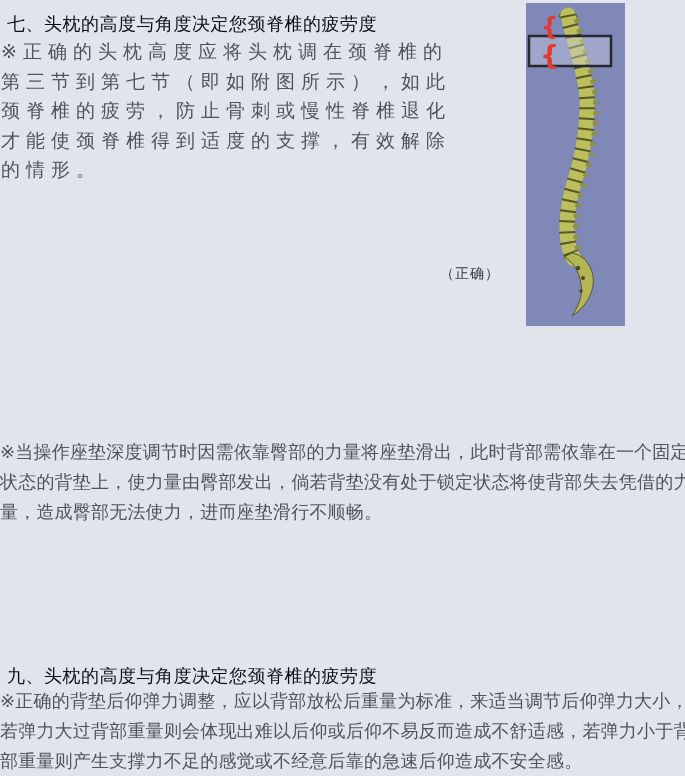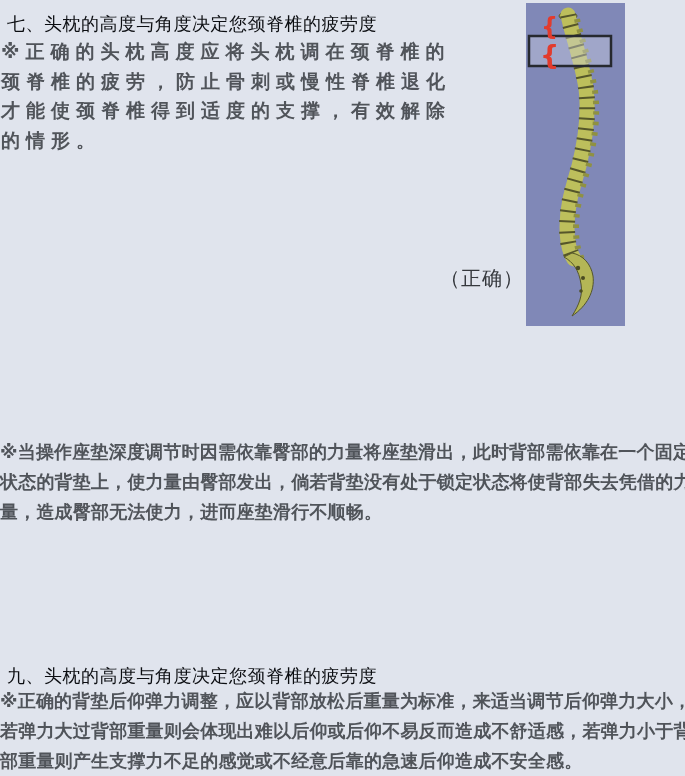--- a/index.html
+++ b/index.html
@@ -10,48 +10,49 @@
     font-family:"DejaVu Sans", sans-serif;
     overflow:hidden;
   }
   .heading {
     position:absolute; margin:3px;
     font-size:18px; font-weight:normal;
     color:#0b0d11; letter-spacing:0.5px;
     white-space:nowrap;
   }
   .bodytext { position:absolute; color:#50545a; }
-  .bodytext .line { white-space:nowrap;font-weight:bold; }
+  .bodytext .line { white-space:nowrap; }
   .body-s7 .line { font-size:19px; line-height:29.5px; letter-spacing:6px; }
   .body-wide .line { font-size:18px; line-height:30px; letter-spacing:0.2px; }
   .h7 { left:4px; top:9px; }
   .body-7 { left:1px; top:37px; }
   .h8 { left:4px; top:411px; }
   .body-8 { left:0px; top:437px; }
   .h9 { left:4px; top:661px; }
   .body-9 { left:0px; top:686px; }
   .caption {
     position:absolute; left:440px; top:265px;
-    font-size:20px; color:#35383d; letter-spacing:1px;
+    font-size:14px; color:#35383d; letter-spacing:1px;
     white-space:nowrap;
   }
   .figure {
     position:absolute; left:526px; top:3px;
     width:99px; height:323px;
   }
   .figure svg { display:block; }
 </style>
 </head>
 <body>
 
 <div class="page">
 
   <h2 class="heading h7">七、头枕的高度与角度决定您颈脊椎的疲劳度</h2>
   <div class="bodytext body-s7 body-7">
     <div class="line">※正确的头枕高度应将头枕调在颈脊椎的</div>
+    <div class="line">第三节到第七节（即如附图所示），如此</div>
     <div class="line">颈脊椎的疲劳，防止骨刺或慢性脊椎退化</div>
     <div class="line">才能使颈脊椎得到适度的支撑，有效解除</div>
     <div class="line">的情形。</div>
   </div>
 
   <div class="figure">
     <svg width="99" height="323" viewBox="0 0 99 323" xmlns="http://www.w3.org/2000/svg">
       <rect x="0" y="0" width="99" height="323" fill="#8088b7"></rect>
       <g>
         <ellipse cx="42" cy="13" rx="9" ry="4" fill="#b4b656" stroke="#55562a" stroke-width="1"></ellipse>

